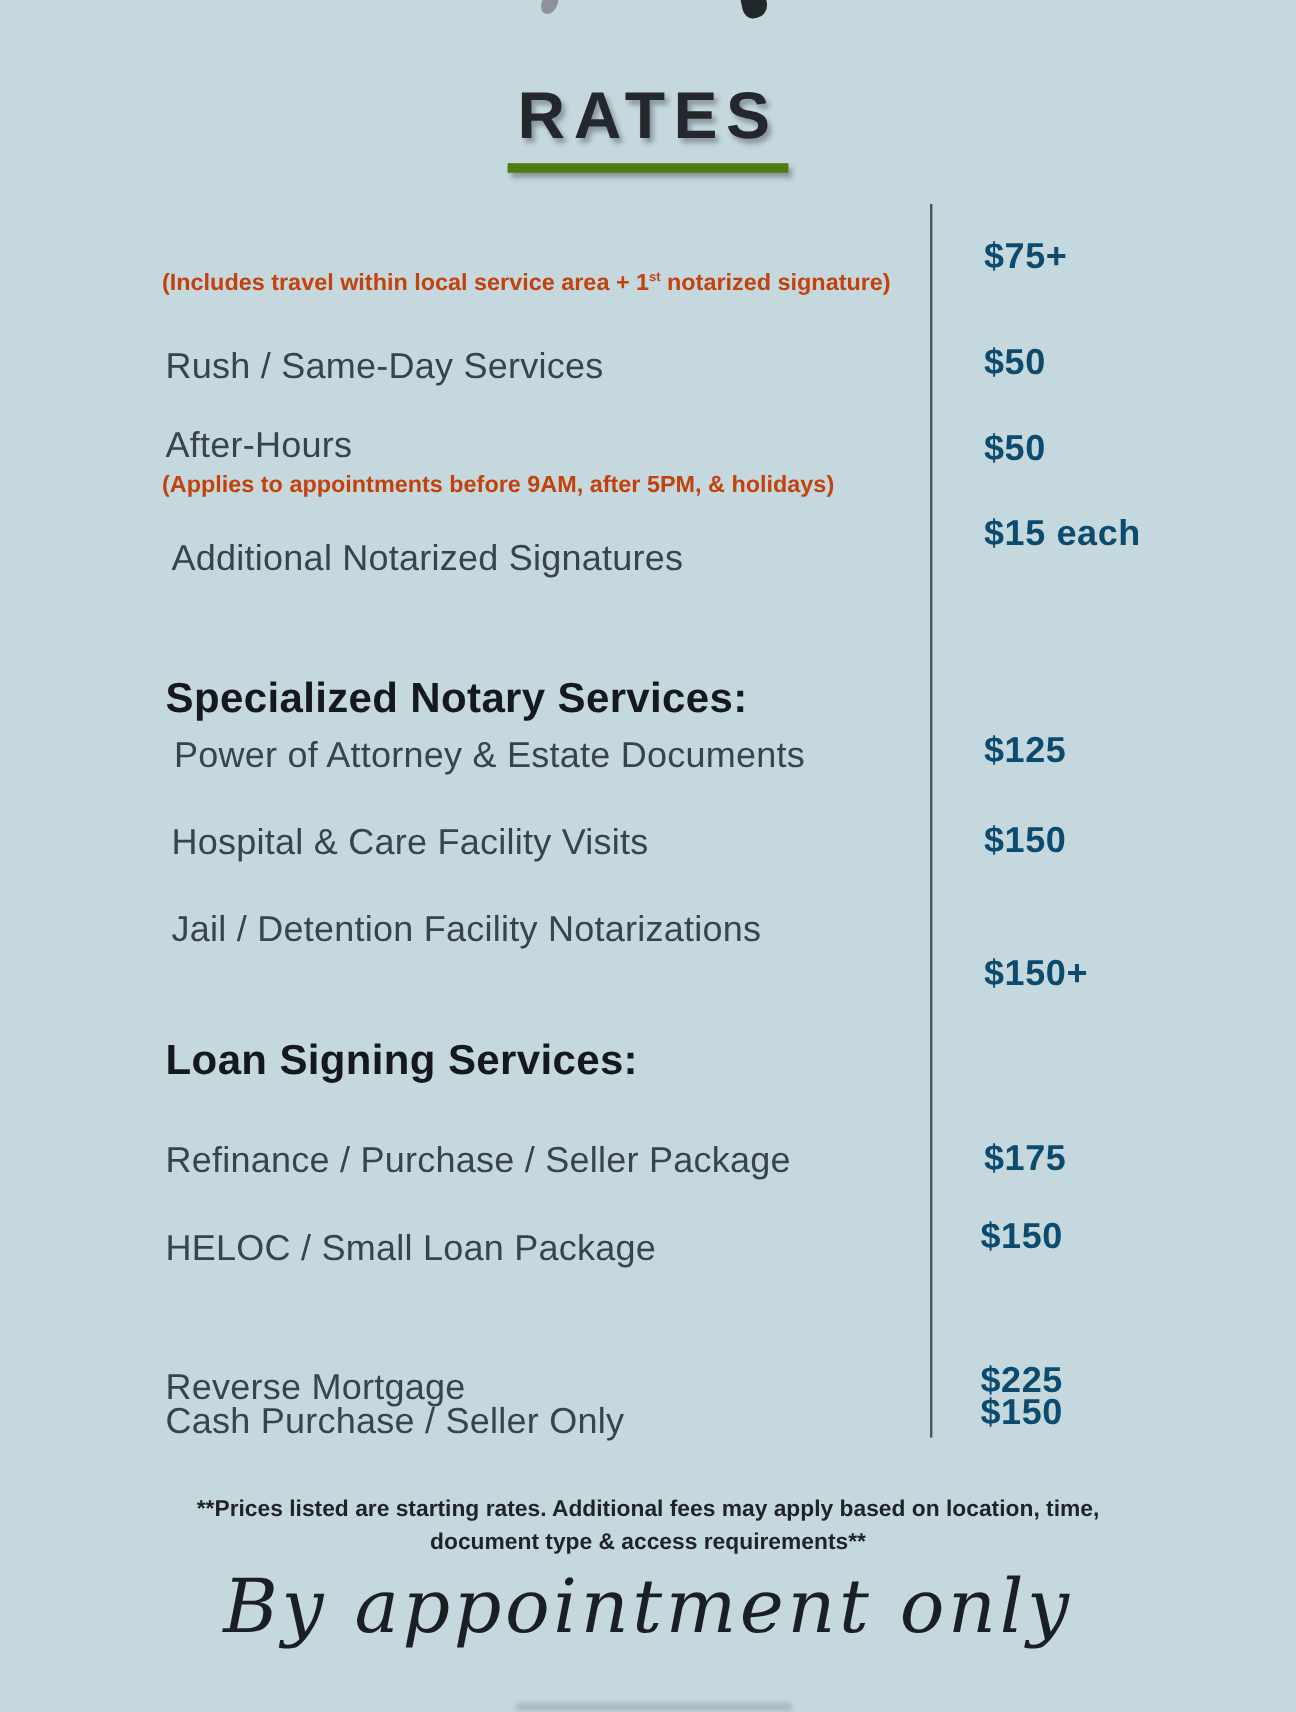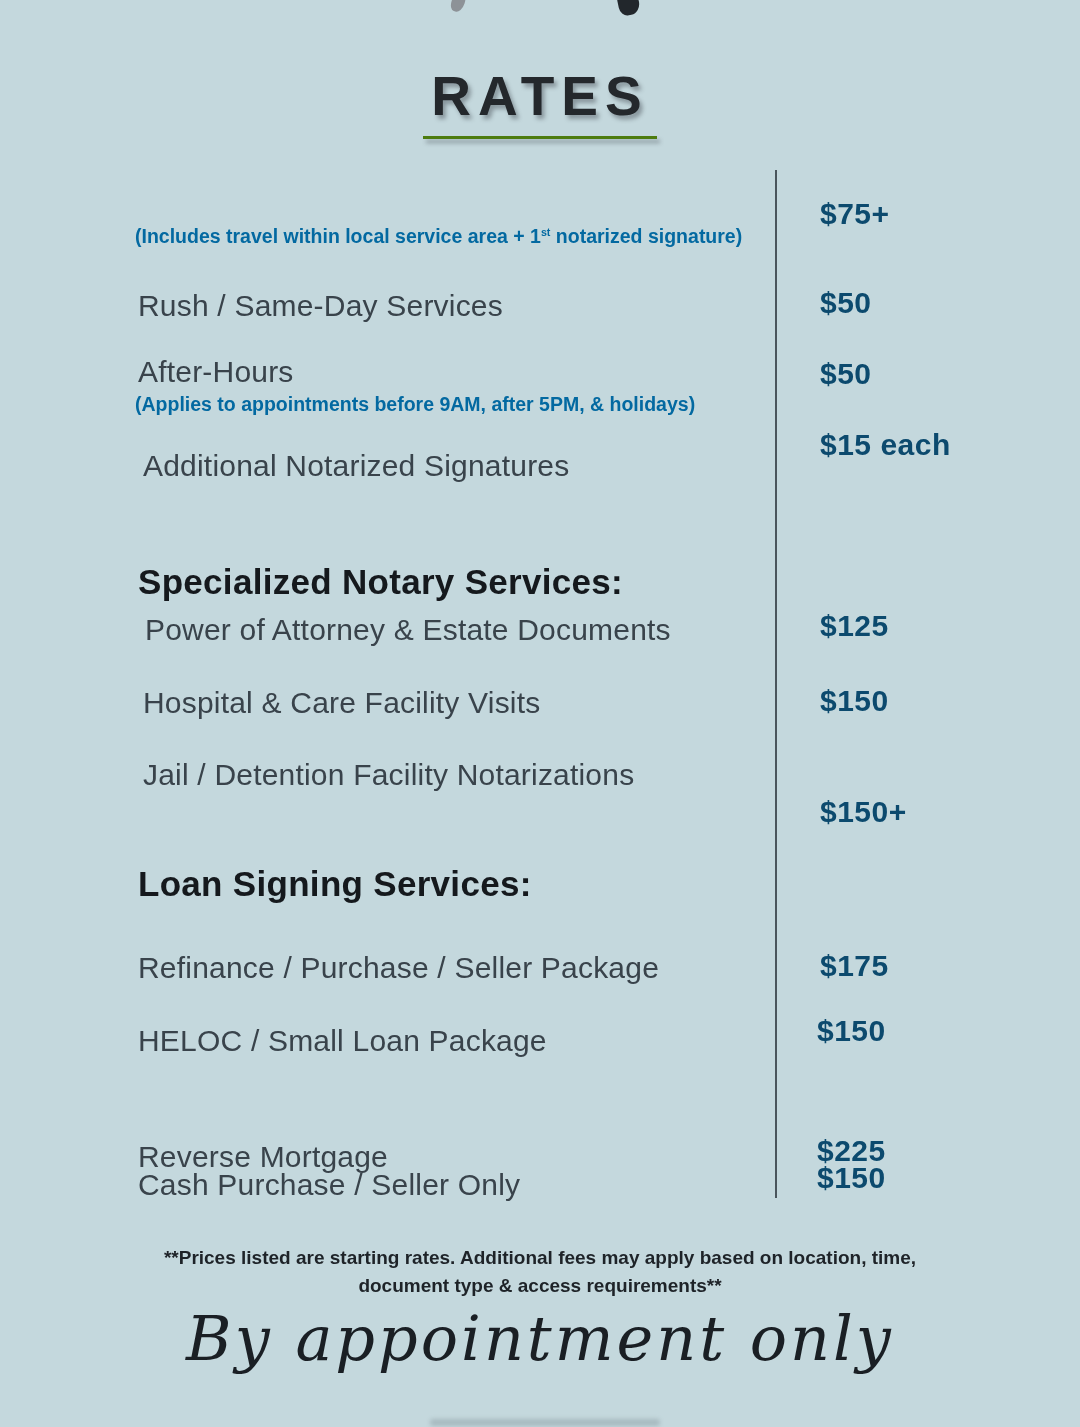--- a/index.html
+++ b/index.html
@@ -15,28 +15,28 @@
   .frag{position:absolute;background:#22272c;border-radius:40% 60% 55% 45%;}
   .frag-a{left:452px;top:-10px;width:13px;height:22px;background:#8d9297;transform:rotate(18deg);}
   .frag-b{left:618px;top:-9px;width:21px;height:24px;transform:rotate(-12deg);}
   
   .title-wrap{left:0;right:0;top:64px;text-align:center;}
   .title{
     display:inline-block;
     font-size:55px;font-weight:800;letter-spacing:7px;
     color:#24282c;
     padding:0 8px 8px 8px;
-    border-bottom:3px solid #4d7c0f;
+    border-bottom:8px solid #4d7c0f;
     filter:drop-shadow(3px 4px 2px rgba(25,30,36,0.35));
   }
   
   .divider{left:775px;top:170px;width:2px;height:1028px;background:#4a555c;}
   
   .svc{font-size:30px;color:#39434b;letter-spacing:0.2px;white-space:nowrap;}
-  .note{font-size:19.5px;font-weight:700;color:#0369a1;white-space:nowrap;}
+  .note{font-size:19.5px;font-weight:700;color:#c2410c;white-space:nowrap;}
   .note sup{font-size:0.55em;}
   .price{font-size:30px;font-weight:800;color:#0c4a6e;letter-spacing:0.5px;white-space:nowrap;}
   .sect{font-size:35px;font-weight:800;color:#15191d;letter-spacing:0.3px;white-space:nowrap;}
   
   .disclaimer{left:0;right:0;top:1244px;text-align:center;font-size:19px;font-weight:700;color:#1e2328;line-height:28px;}
   .script{
     left:0;right:0;top:1302px;text-align:center;
     font-family:"DejaVu Serif", serif;
     font-style:italic;
     font-size:62px;color:#1a1f24;letter-spacing:3px;

